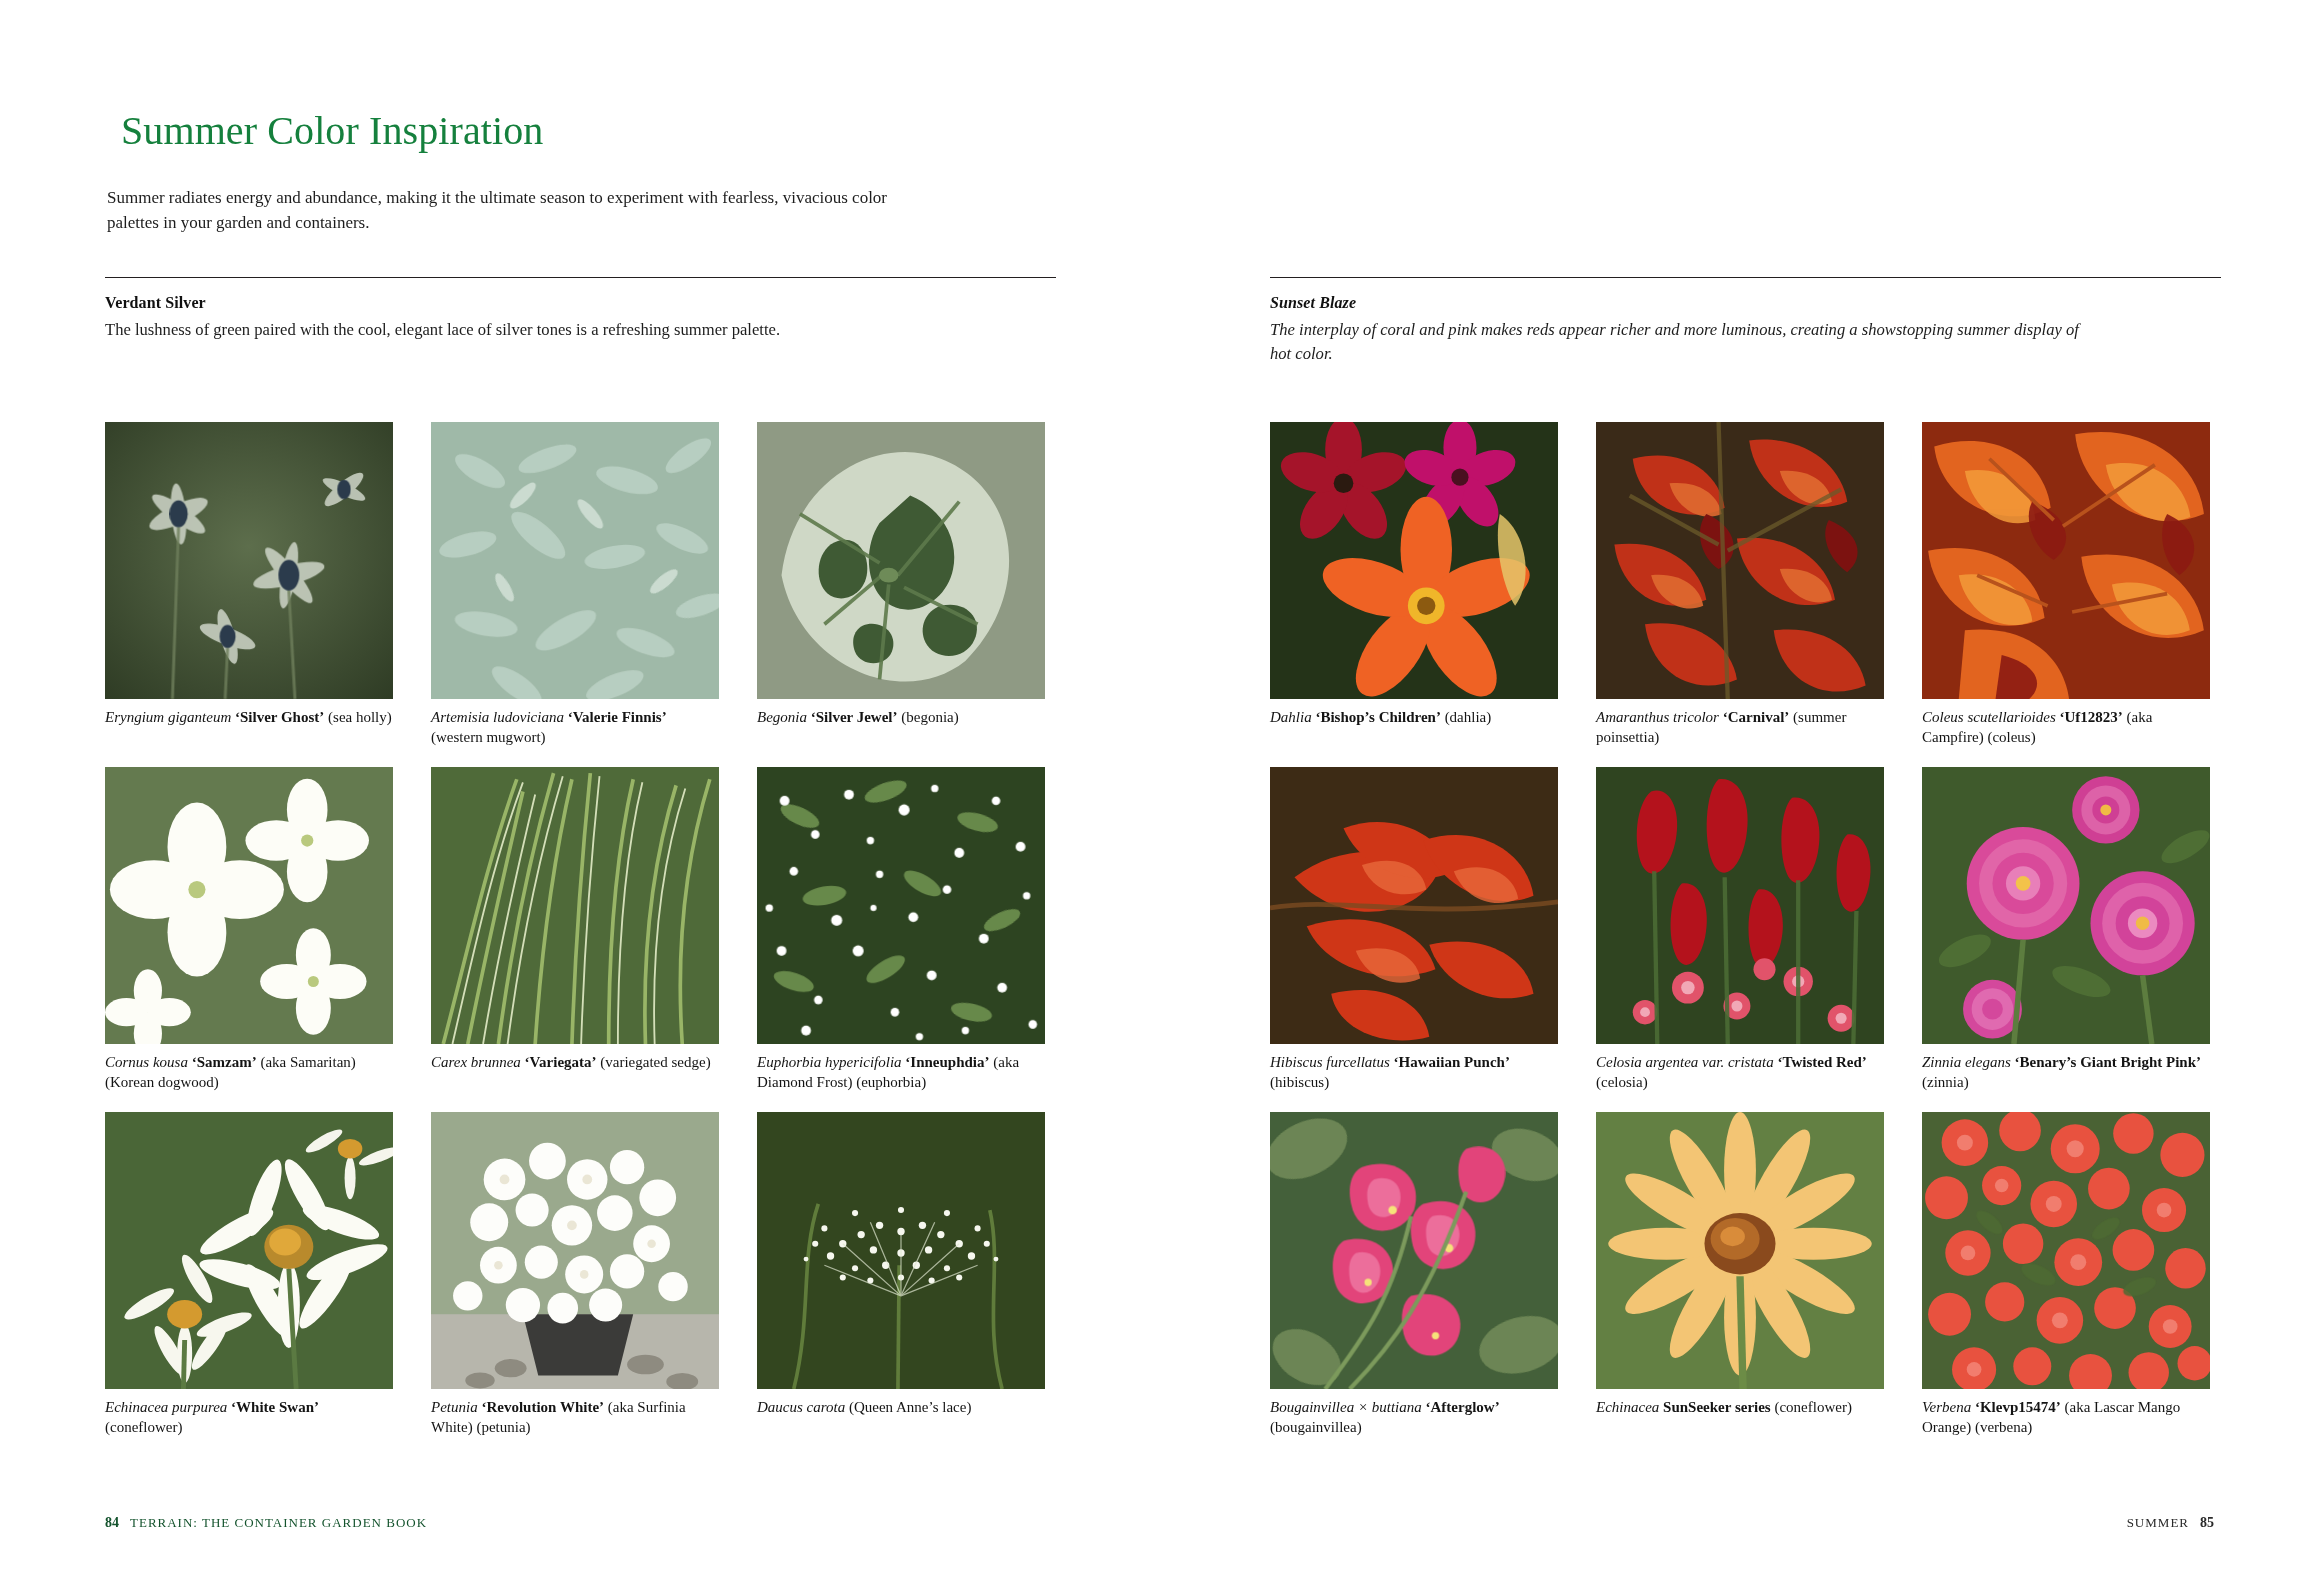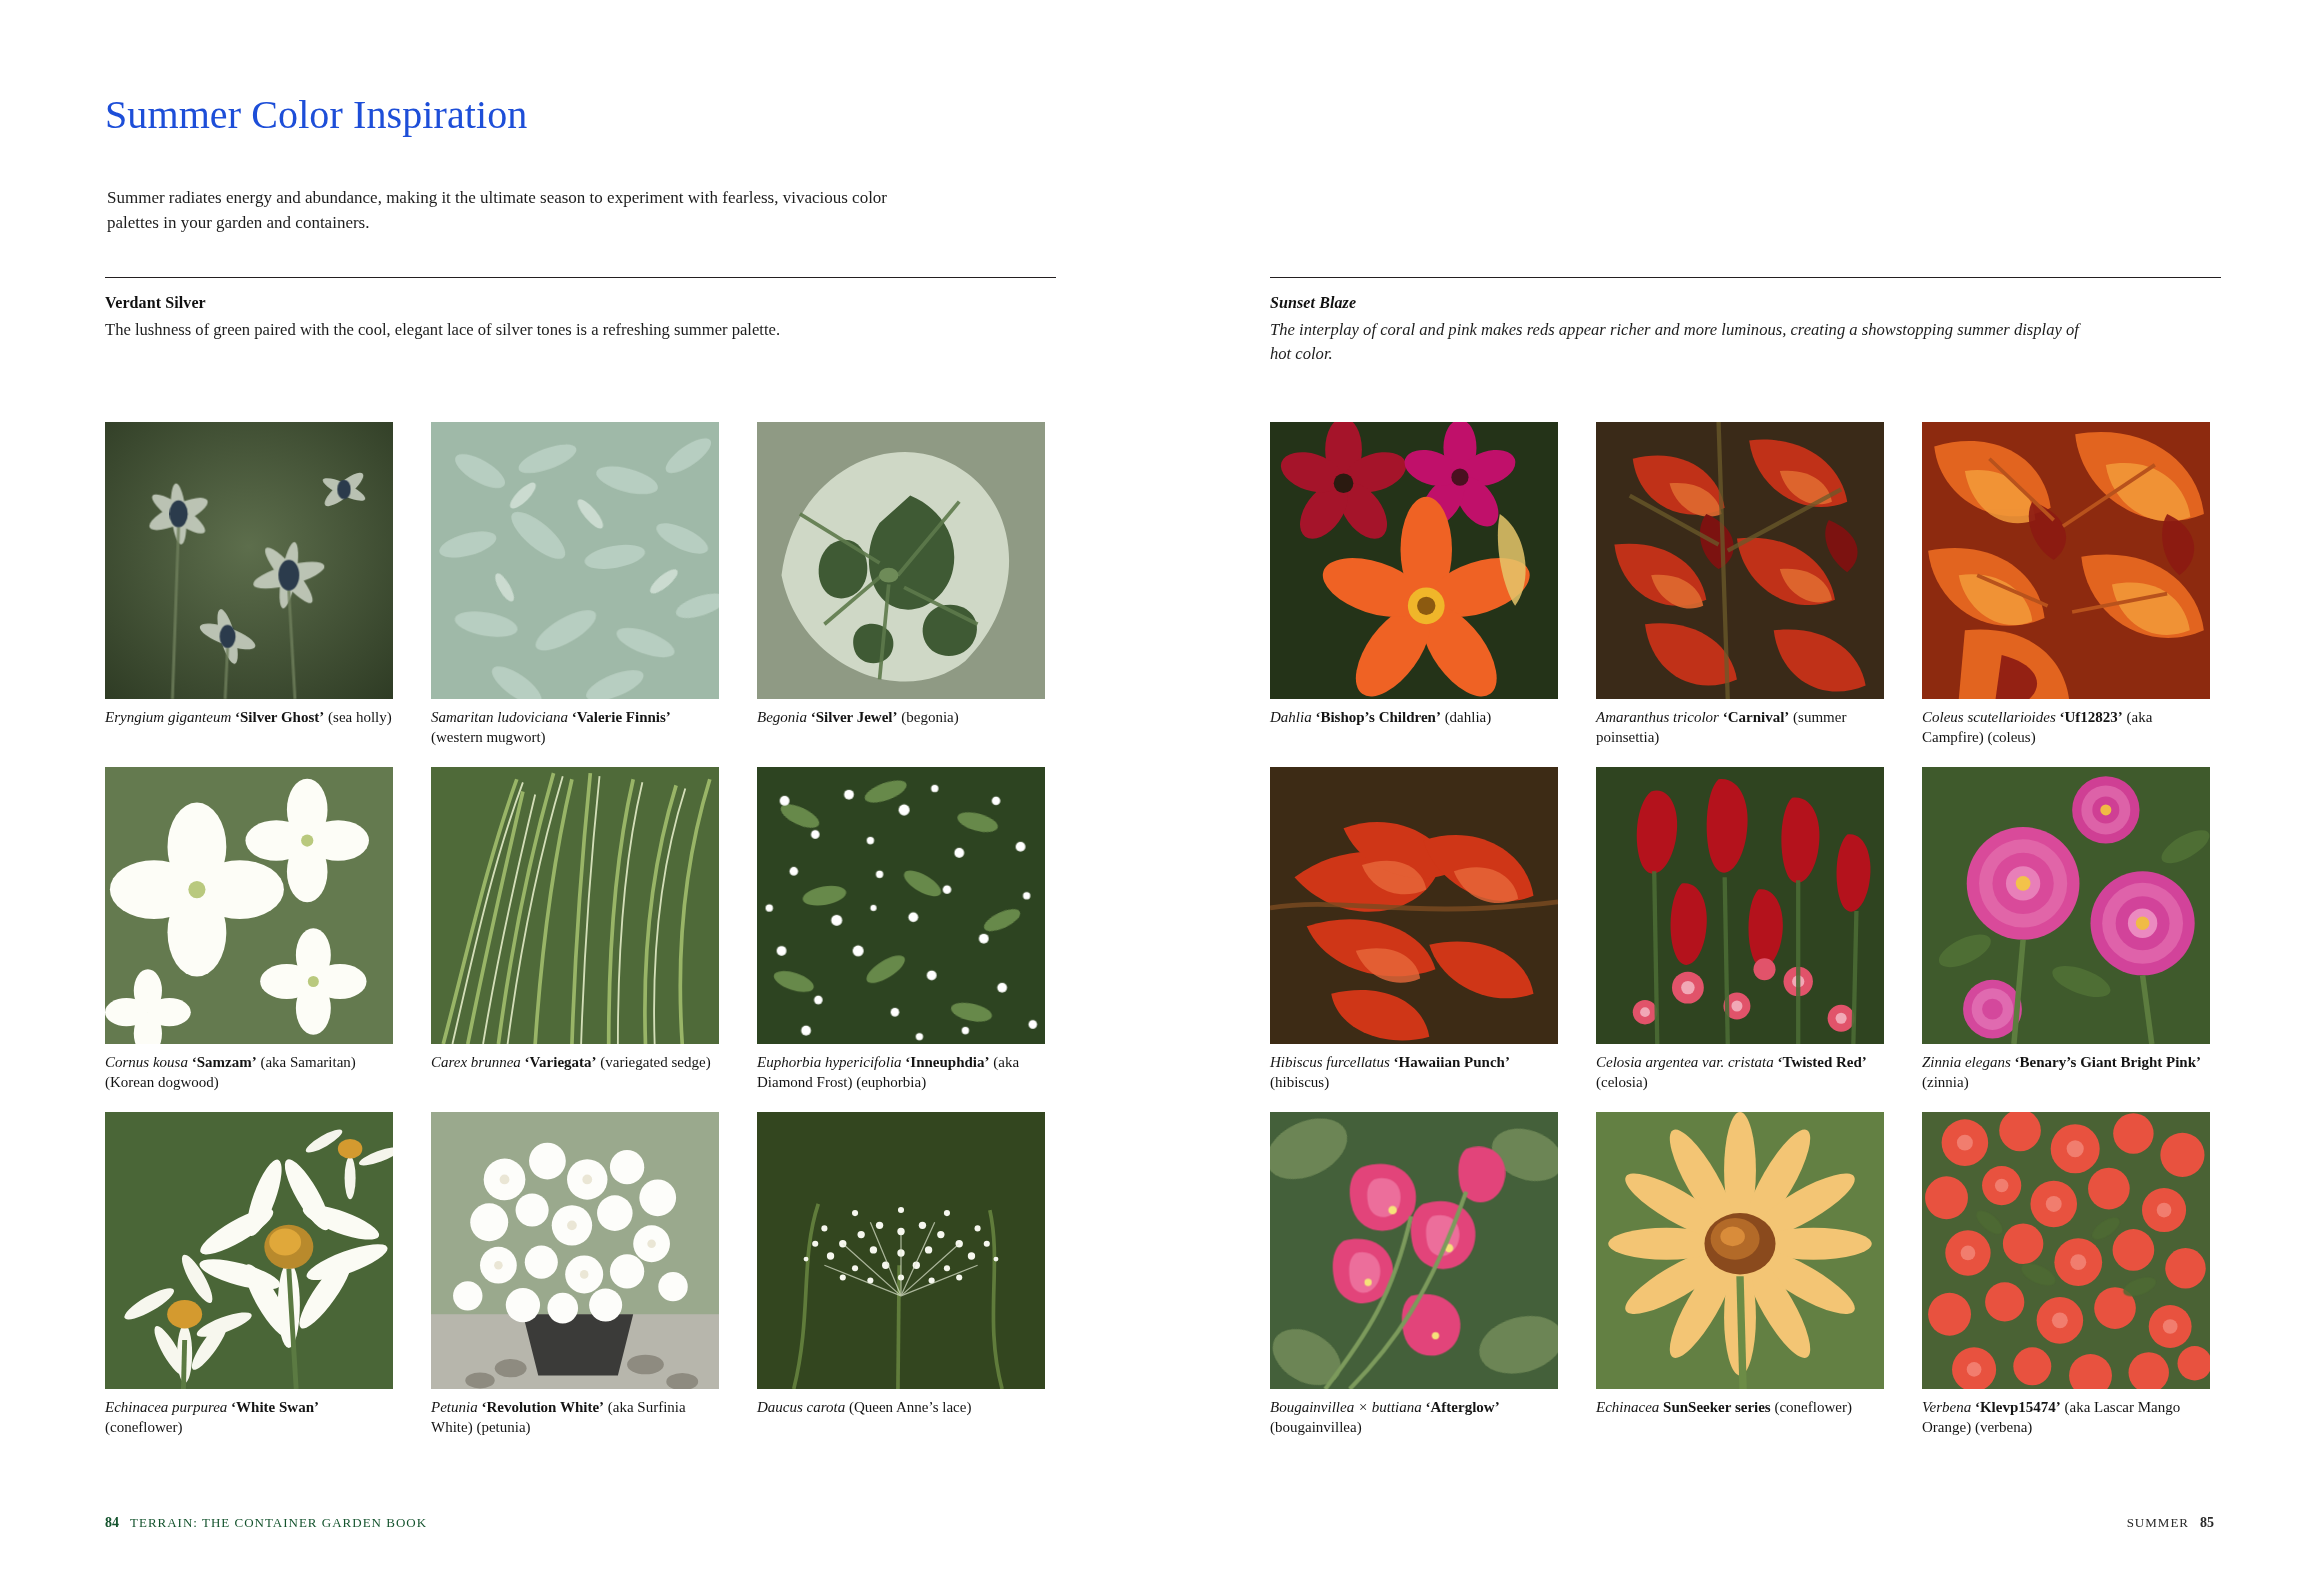--- a/index.html
+++ b/index.html
@@ -23,22 +23,22 @@
   }
 
   
   .page-title {
     position: absolute;
     left: 105px;
     top: 91px;
     font-size: 40px;
     font-weight: normal;
     letter-spacing: 0.1px;
-    color: #1d4ed8;
-    margin: 0;
+    color: #15803d;
+    margin: 16px;
   }
   .page-intro {
     position: absolute;
     left: 107px;
     top: 168px;
     width: 809px;
     font-size: 17px;
     line-height: 1.48;
     color: #1d1d1d;
   }
@@ -220,21 +220,21 @@
           </g>
           <g fill="#d6e4da" opacity="0.8">
             <ellipse cx="150" cy="120" rx="28" ry="10" transform="rotate(-45 150 120)"></ellipse>
             <ellipse cx="260" cy="150" rx="30" ry="10" transform="rotate(50 260 150)"></ellipse>
             <ellipse cx="380" cy="260" rx="28" ry="10" transform="rotate(-40 380 260)"></ellipse>
             <ellipse cx="120" cy="270" rx="26" ry="9" transform="rotate(60 120 270)"></ellipse>
           </g>
         </svg>
       </div>
       <div class="caption">
-        <i>Samaritan ludoviciana</i>
+        <i>Artemisia ludoviciana</i>
         <b>‘Valerie Finnis’</b>
         <span>(western mugwort)</span>
       </div>
     </div>
 
     <div class="card">
       <div class="photo">
         <svg viewBox="0 0 470 452" preserveAspectRatio="none">
           <rect width="470" height="452" fill="#8f9a84"></rect>
           <path d="M40 250 C60 90 200 20 300 60 C430 110 450 280 340 390 C240 470 70 400 40 250Z" fill="#cfd8c6"></path>

